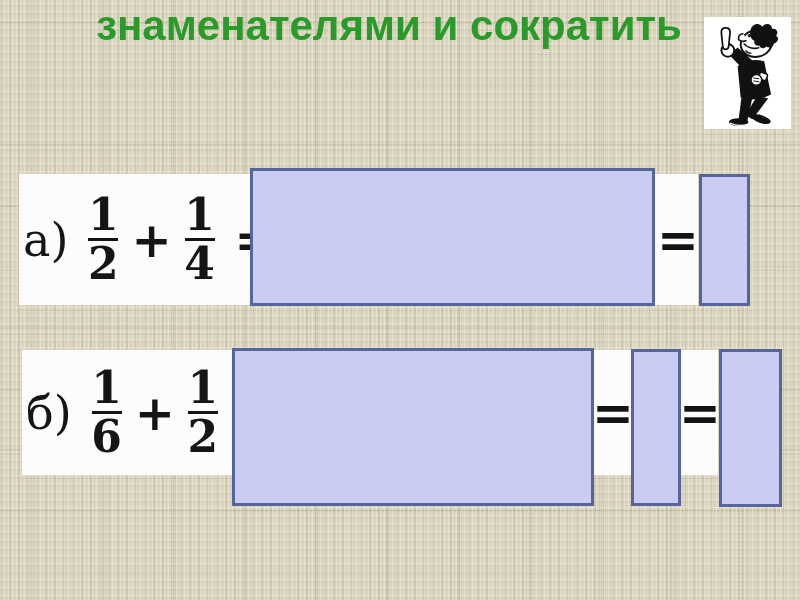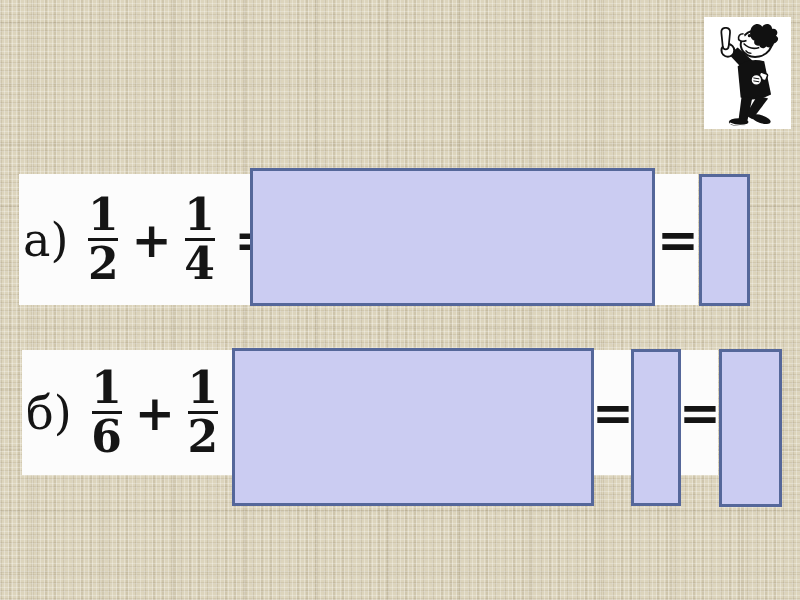--- a/index.html
+++ b/index.html
@@ -55,20 +55,21 @@
   .eq-a{left:655px;top:174px;width:46px;height:131px;}
   .eq-b1{left:594px;top:350px;width:38px;height:125px;}
   .eq-b2{left:681px;top:350px;width:38px;height:125px;}
 </style>
 </head>
 <body>
 
 <div class="slide">
 
   <div class="title">
+    <div>знаменателями и сократить</div>
   </div>
 
   <div class="mascot">
     <svg viewBox="0 0 86 112" width="85" height="110" xmlns="http://www.w3.org/2000/svg">
       <path d="M24,37 L40,54 L50,45 L33,30 Z" fill="#111"></path>
       <circle cx="23" cy="33" r="6.5" fill="#fff" stroke="#111" stroke-width="2"></circle>
       <path d="M20,10 q-4,0.5 -3.6,5 l1.4,14 q0.4,3 3,3 q2.6,0 3,-3 l1.4,-14 q0.4,-4.5 -3.6,-5 z" fill="#fff" stroke="#111" stroke-width="1.8"></path>
       <g transform="rotate(-12 52 26)">
         <ellipse cx="52" cy="26" rx="16" ry="13.5" fill="#fff" stroke="#111" stroke-width="2"></ellipse>
       </g>

